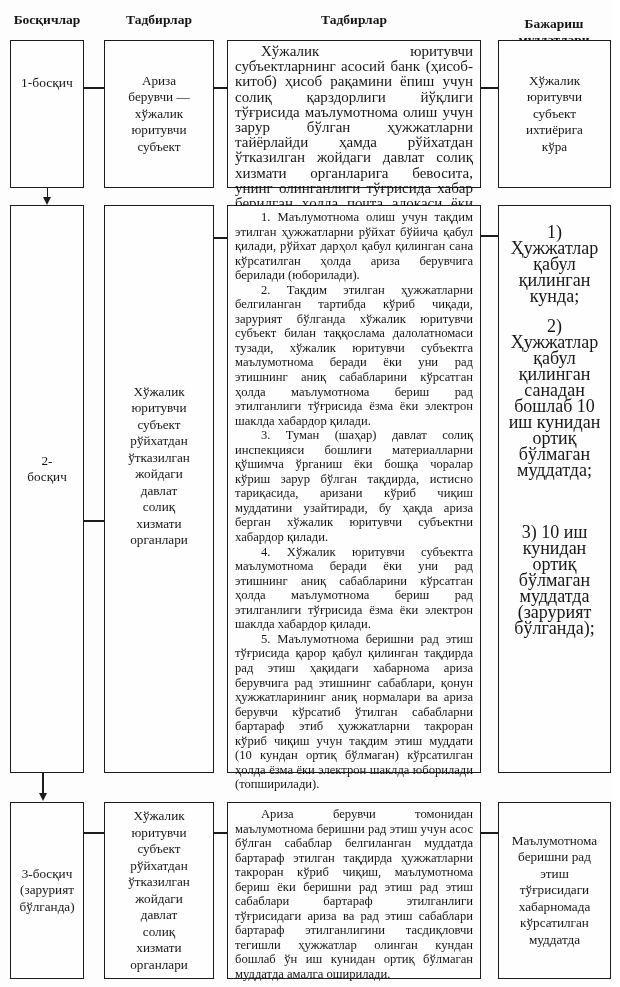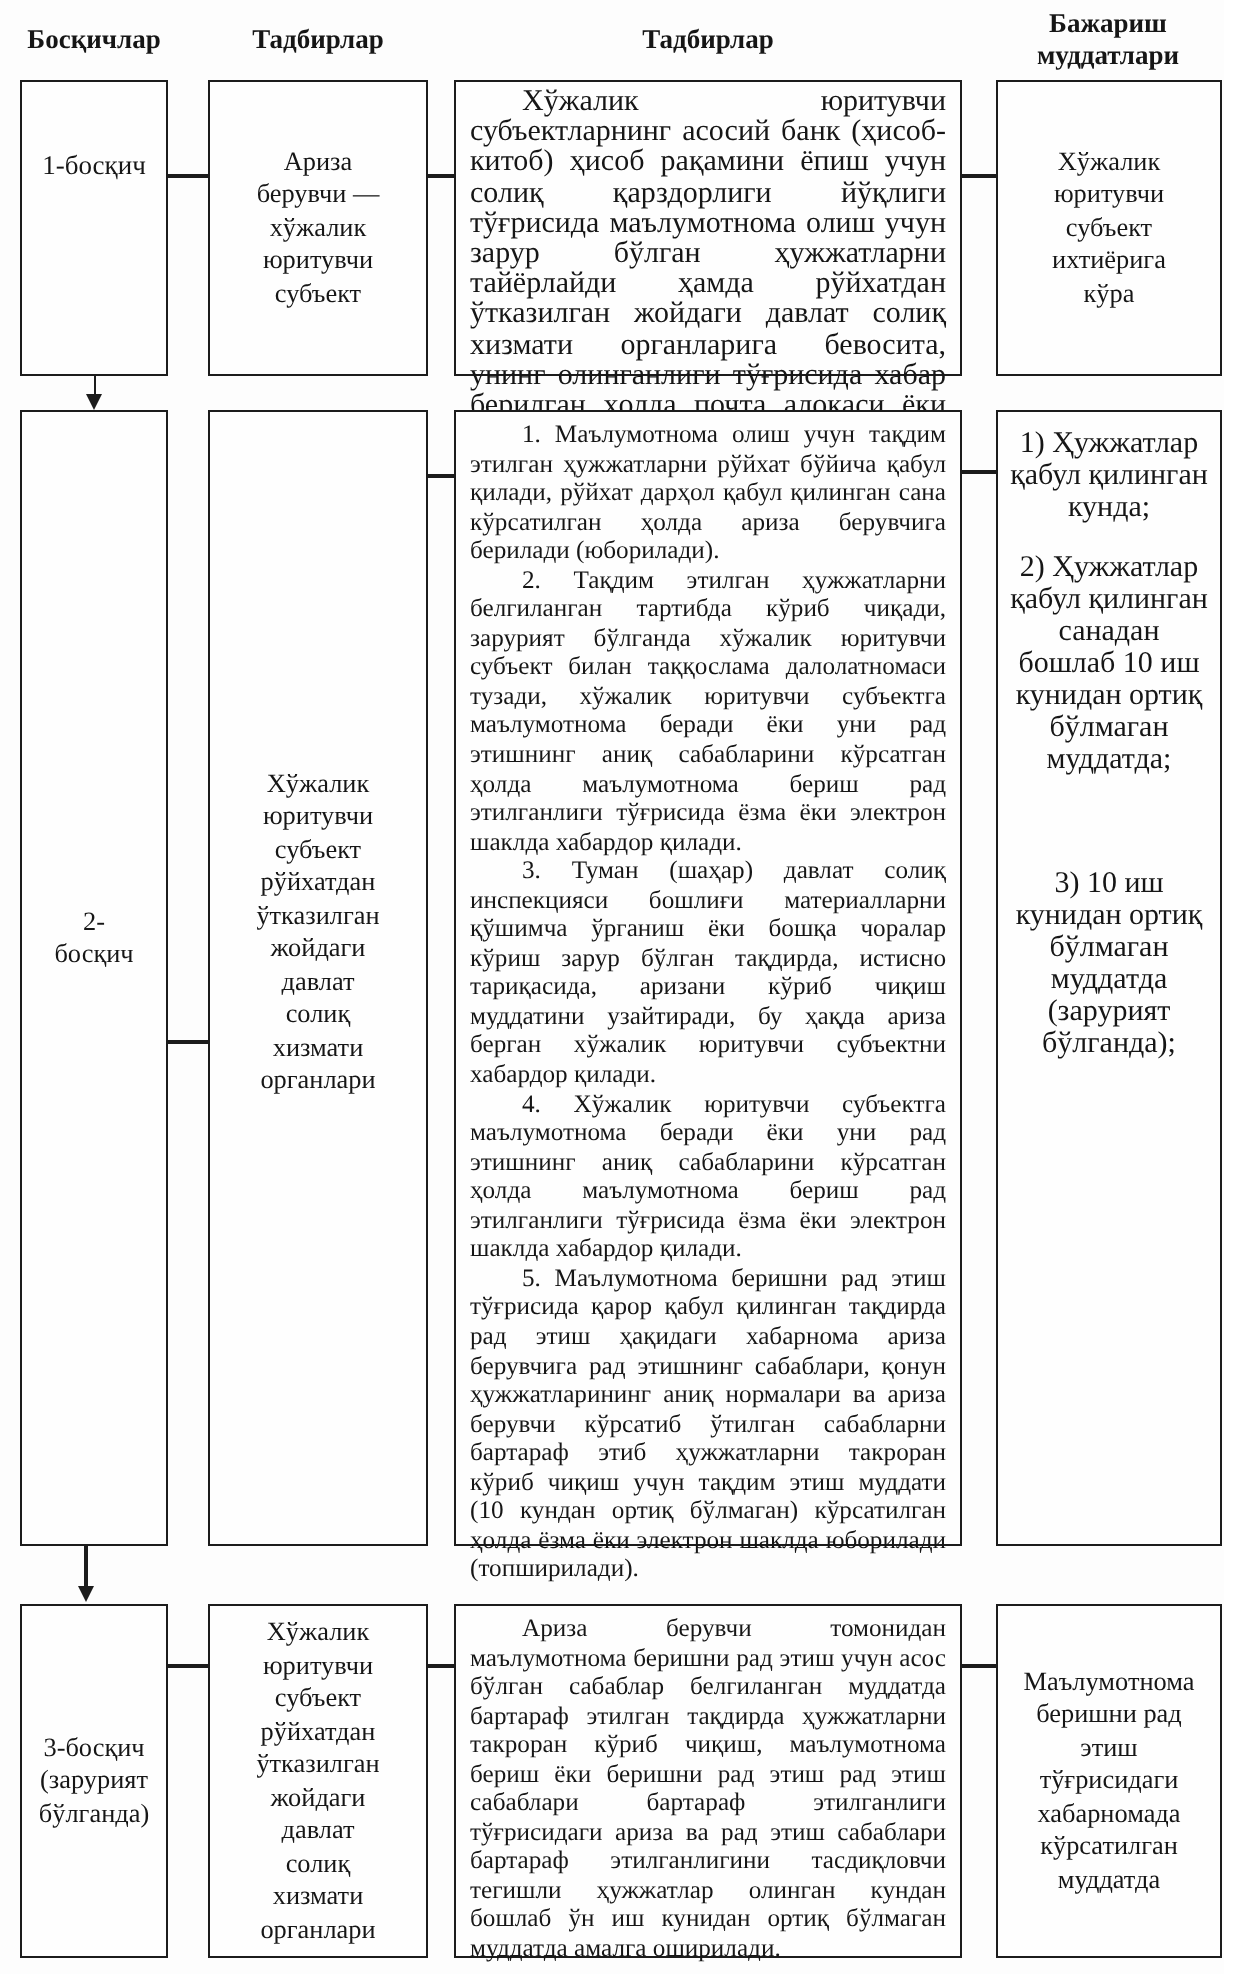--- a/index.html
+++ b/index.html
@@ -31,42 +31,42 @@
   .stage1-pos{display:flex;justify-content:center;align-items:flex-start;
     padding-top:34px;text-align:center;font-size:13.5px;}
   .stage2-pos{padding-bottom:42px;}
   .subj2-pos{padding-bottom:48px;}
 
   .actions{padding:3px 7px;font-size:15px;line-height:15.2px;}
   .actions p{margin:0;text-align:justify;text-indent:26px;}
   .actions2{padding:4px 7px;font-size:12.6px;line-height:14.55px;}
   .actions2 p{margin:0;text-align:justify;text-indent:26px;}
 
-  .dl-list{padding:6px 5px;font-size:15px;line-height:16px;text-align:center;}
+  .dl-list{padding:16px 5px;font-size:18px;line-height:16px;text-align:center;}
   .dl-item{margin:0 auto;}
   .dl-1{margin-top:2px;}
   .dl-2{margin-top:14px;}
   .dl-3{margin-top:46px;}
   .dl-4{margin-top:24px;}
 
   .connector{position:absolute;height:1.8px;background:#1c1c1c;}
   .vline{position:absolute;width:1.8px;background:#1c1c1c;}
   .arrowhead{position:absolute;width:0;height:0;
     border-left:4.5px solid transparent;border-right:4.5px solid transparent;
     border-top:8px solid #1c1c1c;}
 </style>
 </head>
 <body>
 
 <div class="canvas">
 
   <div class="hdr" style="left:2px;top:12px;width:90px;">Босқичлар</div>
   <div class="hdr" style="left:94px;top:12px;width:130px;">Тадбирлар</div>
   <div class="hdr" style="left:227px;top:12px;width:254px;">Тадбирлар</div>
-  <div class="hdr" style="left:494px;top:4px;width:120px;">Бажариш муддатлари</div>
+  <div class="hdr" style="left:494px;top:16px;width:120px;">Бажариш муддатлари</div>
 
   <div class="box c1 r1 stage1-pos">
     <span>1-босқич</span>
   </div>
 
   <div class="box c2 r1 centered">
     <span>Ариза берувчи — хўжалик юритувчи субъект</span>
   </div>
 
   <div class="box c3 r1 actions">

